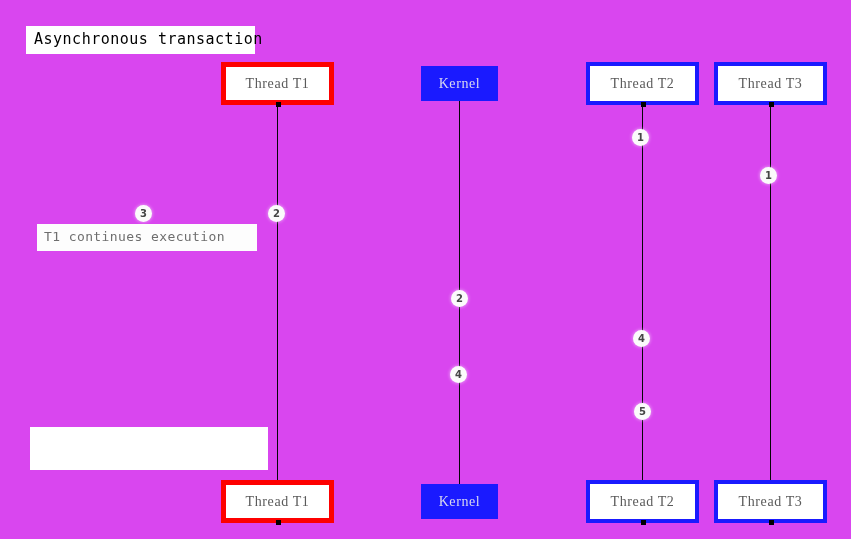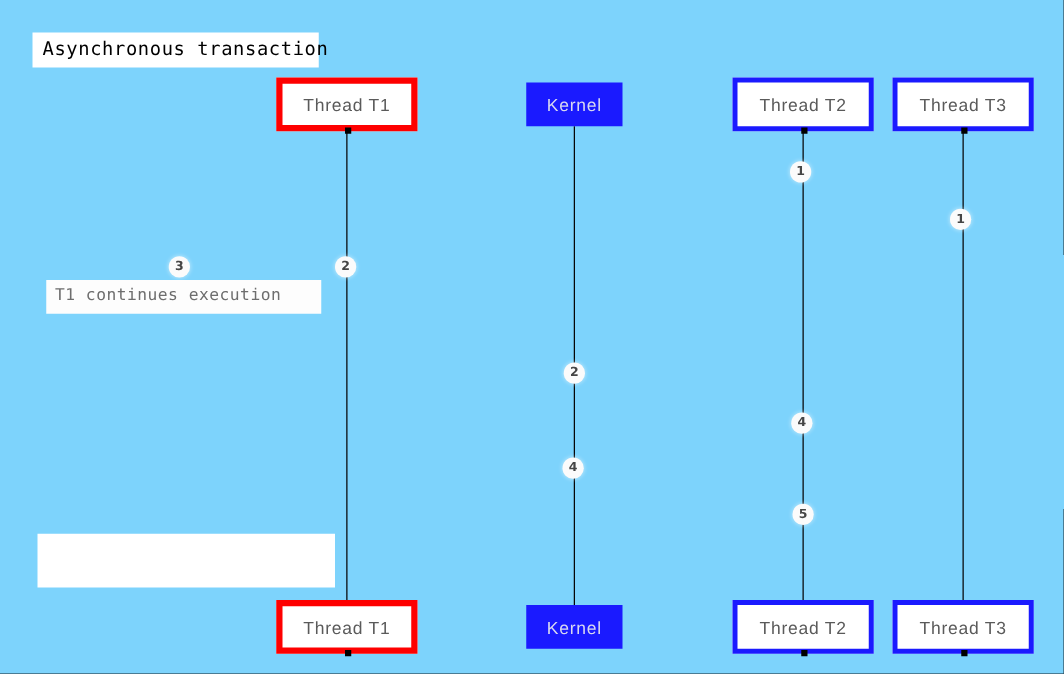--- a/index.html
+++ b/index.html
@@ -4,21 +4,21 @@
 <style>
   html, body {
     margin: 0;
     padding: 0;
     background: #000000;
   }
   #canvas {
     position: relative;
     width: 851px;
     height: 539px;
-    background: #7dd3fc;
+    background: #d946ef;
     overflow: hidden;
     font-family: "DejaVu Sans Mono", "Liberation Mono", monospace;
   }
 
   
   .title-box {
     position: absolute;
     background: #ffffff;
     color: #000000;
     font-family: "DejaVu Sans Mono", "Liberation Mono", monospace;
@@ -31,21 +31,21 @@
   }
 
   
   .participant {
     position: absolute;
     box-sizing: border-box;
     display: flex;
     align-items: center;
     justify-content: center;
     white-space: pre;
-    font-family: Liberation Sans, sans-serif;
+    font-family: Liberation Serif, serif;
     font-size: 14px;
     letter-spacing: 0.6px;
   }
   .participant.framed {
     background: #ffffff;
     color: #5a5a5a;
     border-style: solid;
   }
   .participant.red {
     border-color: #fe0000;

